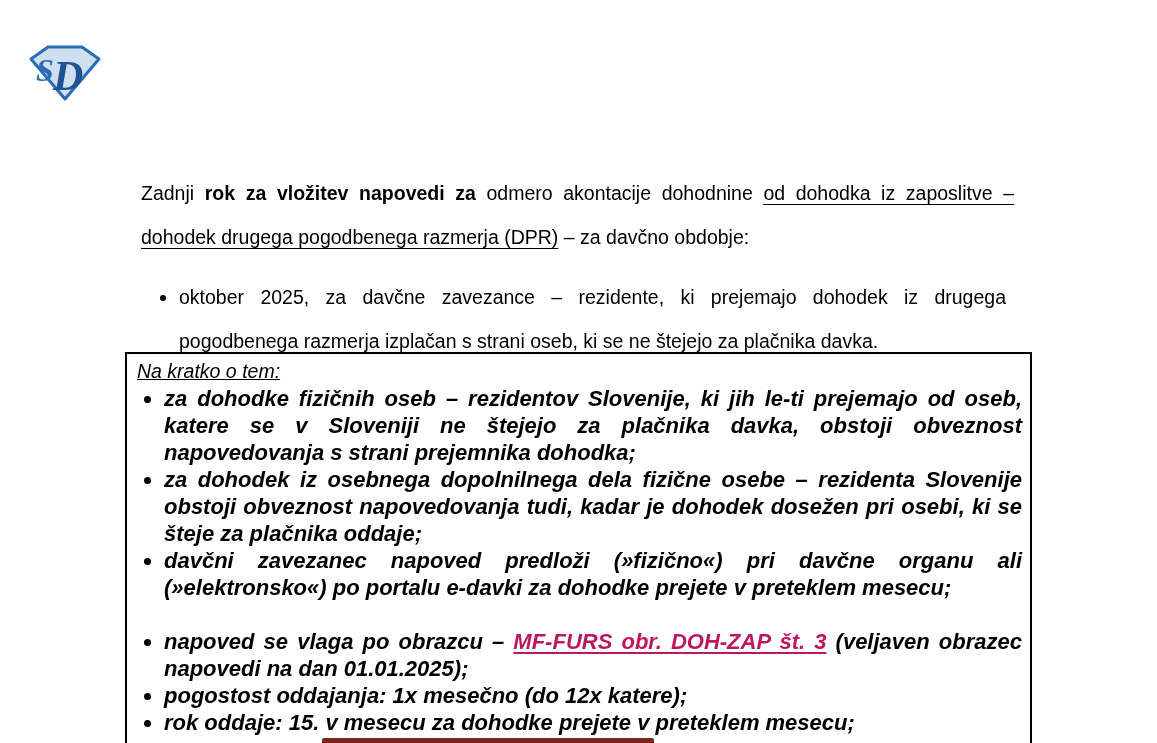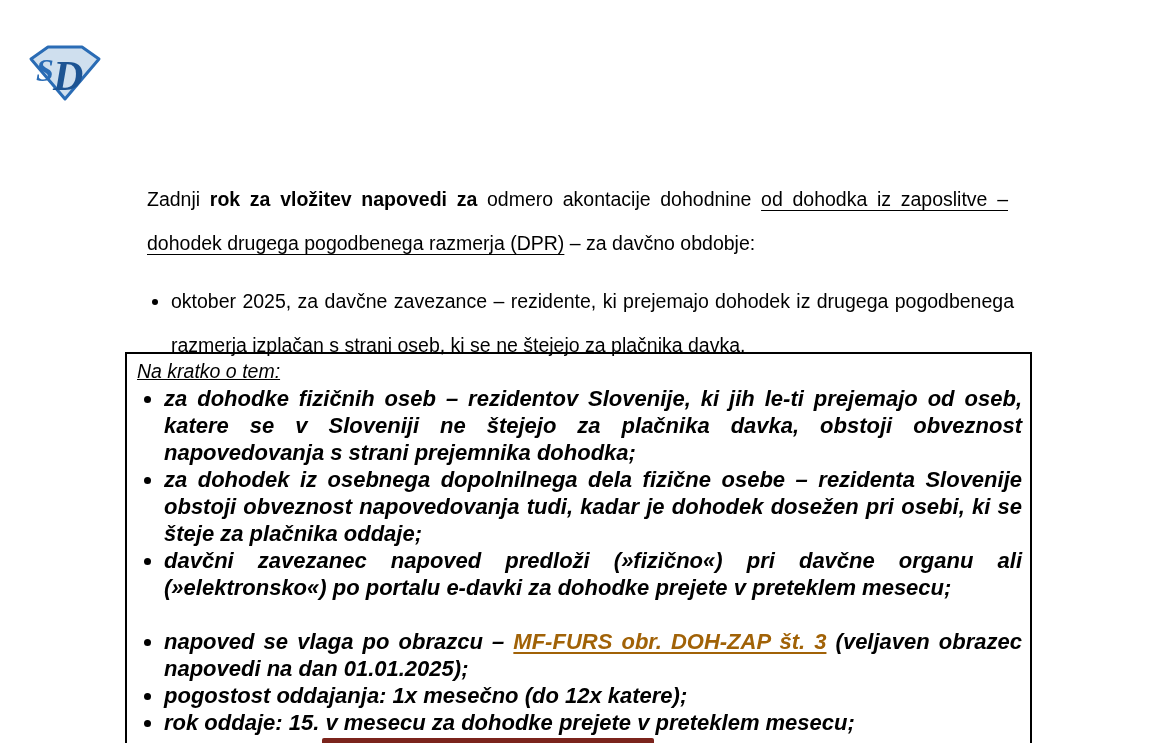--- a/index.html
+++ b/index.html
@@ -20,29 +20,29 @@
     width: 74px;
     height: 58px;
   }
   .content {
     position: absolute;
     left: 133px;
     top: 163px;
     width: 889px;
   }
   .intro {
-    margin: 14px;
+    margin: 8px;
     font-size: 19.5px;
     line-height: 44px;
     text-align: justify;
   }
   .intro b { font-weight: bold; }
   .u { text-decoration: underline; text-underline-offset: 4px; }
   .intro-list {
-    margin: 8px;
+    margin: 16px;
     padding-left: 30px;
     list-style: disc outside;
   }
   .intro-list li {
     font-size: 19.5px;
     line-height: 44px;
     text-align: justify;
   }
   .summary-box {
     position: absolute;
@@ -68,21 +68,21 @@
   }
   .box-list li {
     font-size: 22px;
     font-weight: bold;
     font-style: italic;
     line-height: 27px;
     text-align: justify;
   }
   .box-list li.gap-before { margin-top: 27px; }
   .doclink {
-    color: #a16207;
+    color: #be185d;
     text-decoration: underline;
     text-underline-offset: 3px;
     cursor: pointer;
   }
   .cutoff-red {
     position: absolute;
     left: 322px;
     top: 738px;
     width: 332px;
     height: 12px;

